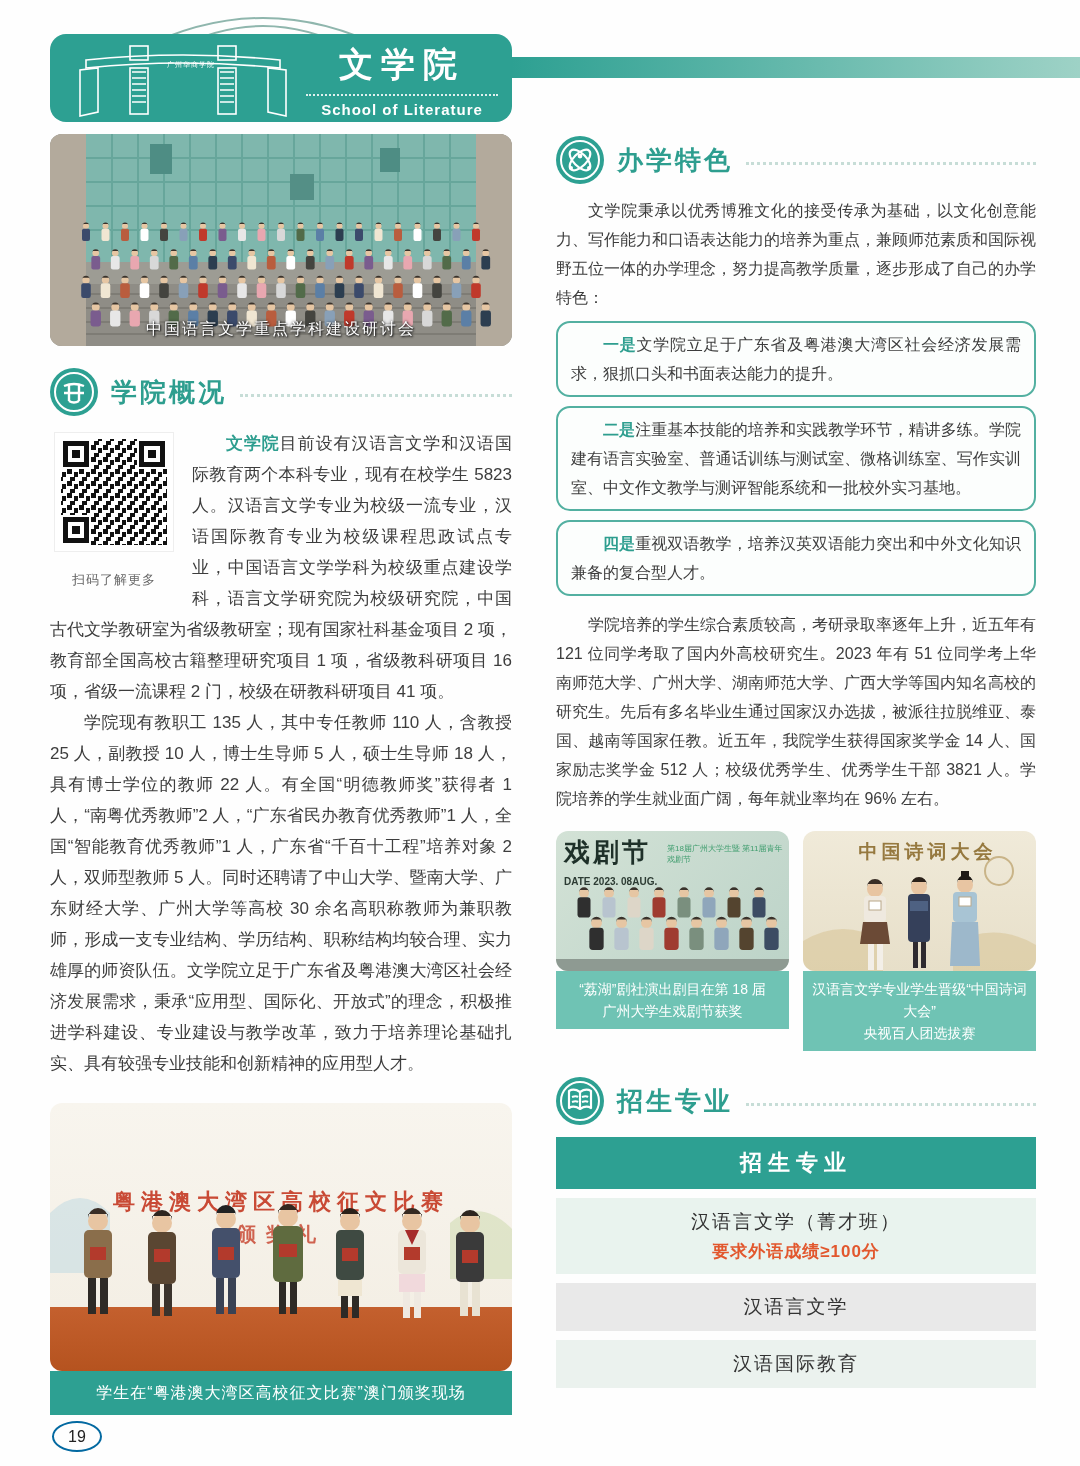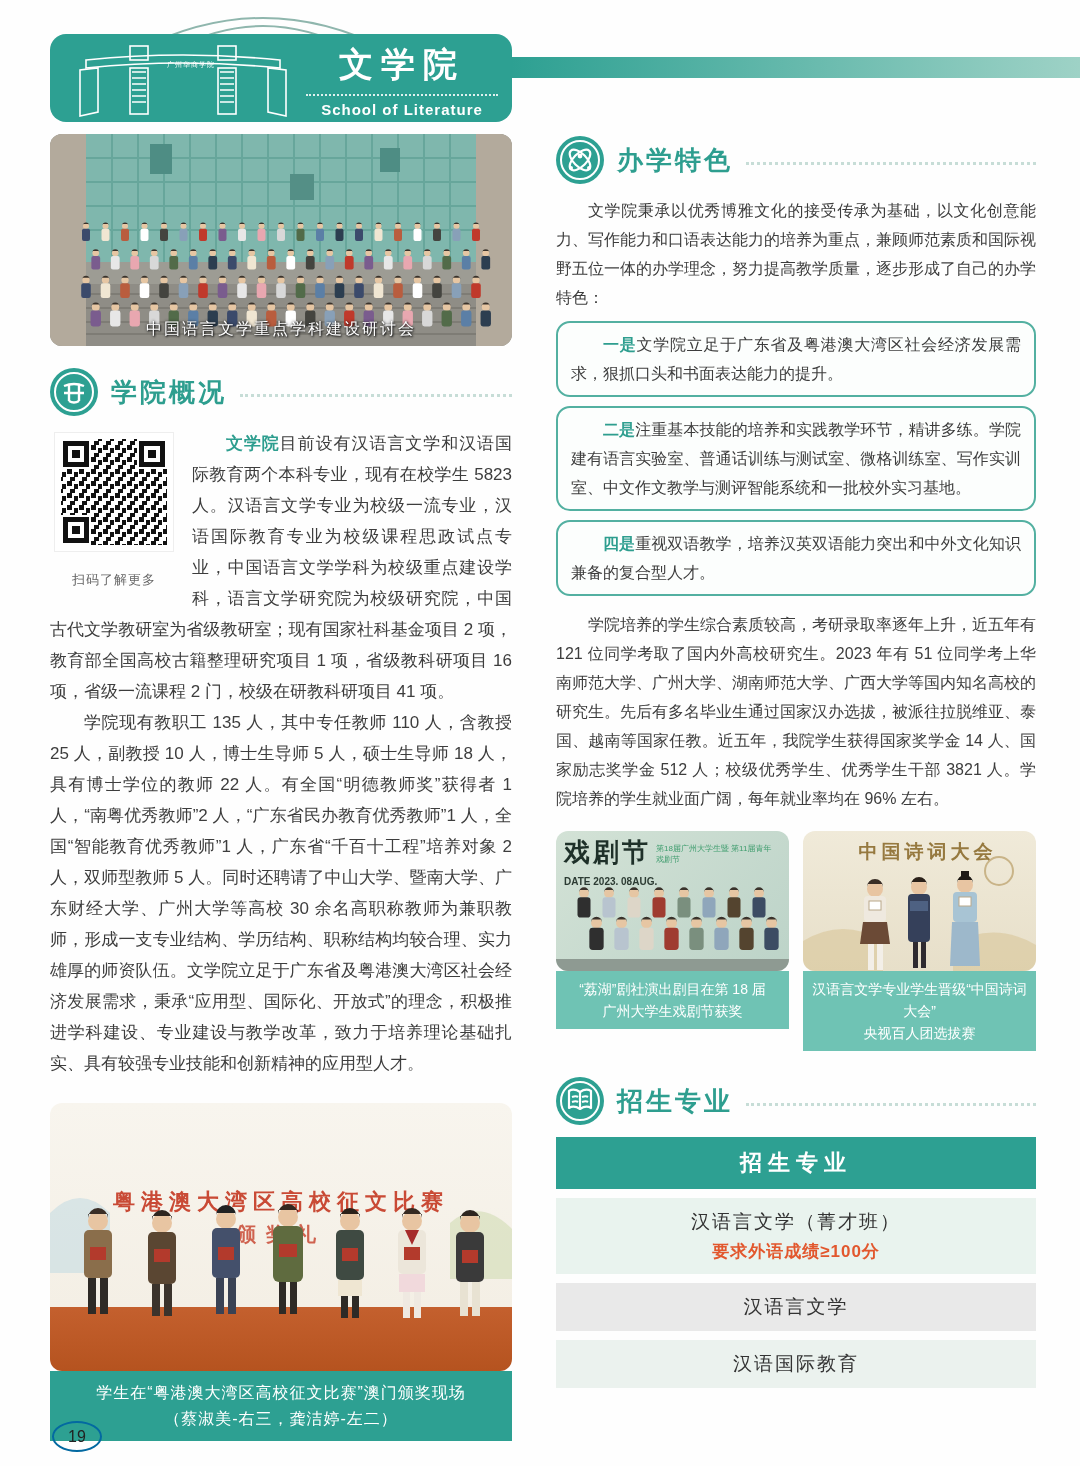--- a/index.html
+++ b/index.html
@@ -64,21 +64,21 @@
   .feat-lead{color:#2e9e8f;font-weight:bold;}
   .outcomes{margin-top:14px;}
 
   
   .photo-row{display:flex;gap:14px;margin-top:18px;}
   .pcell{width:233px;}
   .pcell .photo{height:140px;}
   .photo-drama{background:linear-gradient(135deg,#d3e2d6,#bcd3c8);}
   .drama-title{position:absolute;left:8px;top:4px;font-size:26px;font-weight:bold;
       color:#1e3029;letter-spacing:3px;}
-  .drama-small{position:absolute;left:100px;top:12px;font-size:8px;color:#3f9d6e;width:120px;line-height:11px;}
+  .drama-small{position:absolute;left:111px;top:12px;font-size:8px;color:#3f9d6e;width:120px;line-height:11px;}
   .drama-date{position:absolute;left:8px;top:44px;font-size:10px;font-weight:bold;color:#2c3b33;line-height:13px;}
   .photo-poetry{background:linear-gradient(#f0ead9,#e7dfc9);}
   .poetry-title{position:absolute;left:16px;right:0;top:8px;text-align:center;font-size:19px;
       font-weight:bold;color:#96793f;letter-spacing:4px;}
   .mini-caption{background:#6fc3b4;color:#fff;text-align:center;font-size:14px;
       line-height:22px;padding:7px 4px;}
 
   
   .tbl{margin-top:8px;}
   .tbl-hdr{background:#2da092;color:#fff;font-size:22px;font-weight:bold;text-align:center;
@@ -514,21 +514,20 @@
               <rect x="-14" y="9" width="28" height="50" rx="5" fill="#3a3a3a"></rect>
               <rect x="-8" y="27" width="16" height="13" fill="#b33a2c"></rect>
               <rect x="-10" y="59" width="8" height="34" fill="#e8e2d2"></rect>
               <rect x="2" y="59" width="8" height="34" fill="#e8e2d2"></rect>
             </g>
         </g>
       </svg>
     </div>
     <div class="caption-bar">
       <div>学生在“粤港澳大湾区高校征文比赛”澳门颁奖现场</div>
-      <div>（蔡淑美-右三，龚洁婷-左二）</div>
     </div>
   </div>
 
   <div class="col-right">
 
     <div class="sec-hdr" style="margin-top:0">
       <svg class="sec-icon" viewBox="0 0 48 48">
         <circle cx="24" cy="24" r="24" fill="#2da092"></circle>
         <circle cx="24" cy="24" r="19" fill="none" stroke="#fff" stroke-width="2"></circle>
         <g fill="none" stroke="#fff" stroke-width="2.2">

